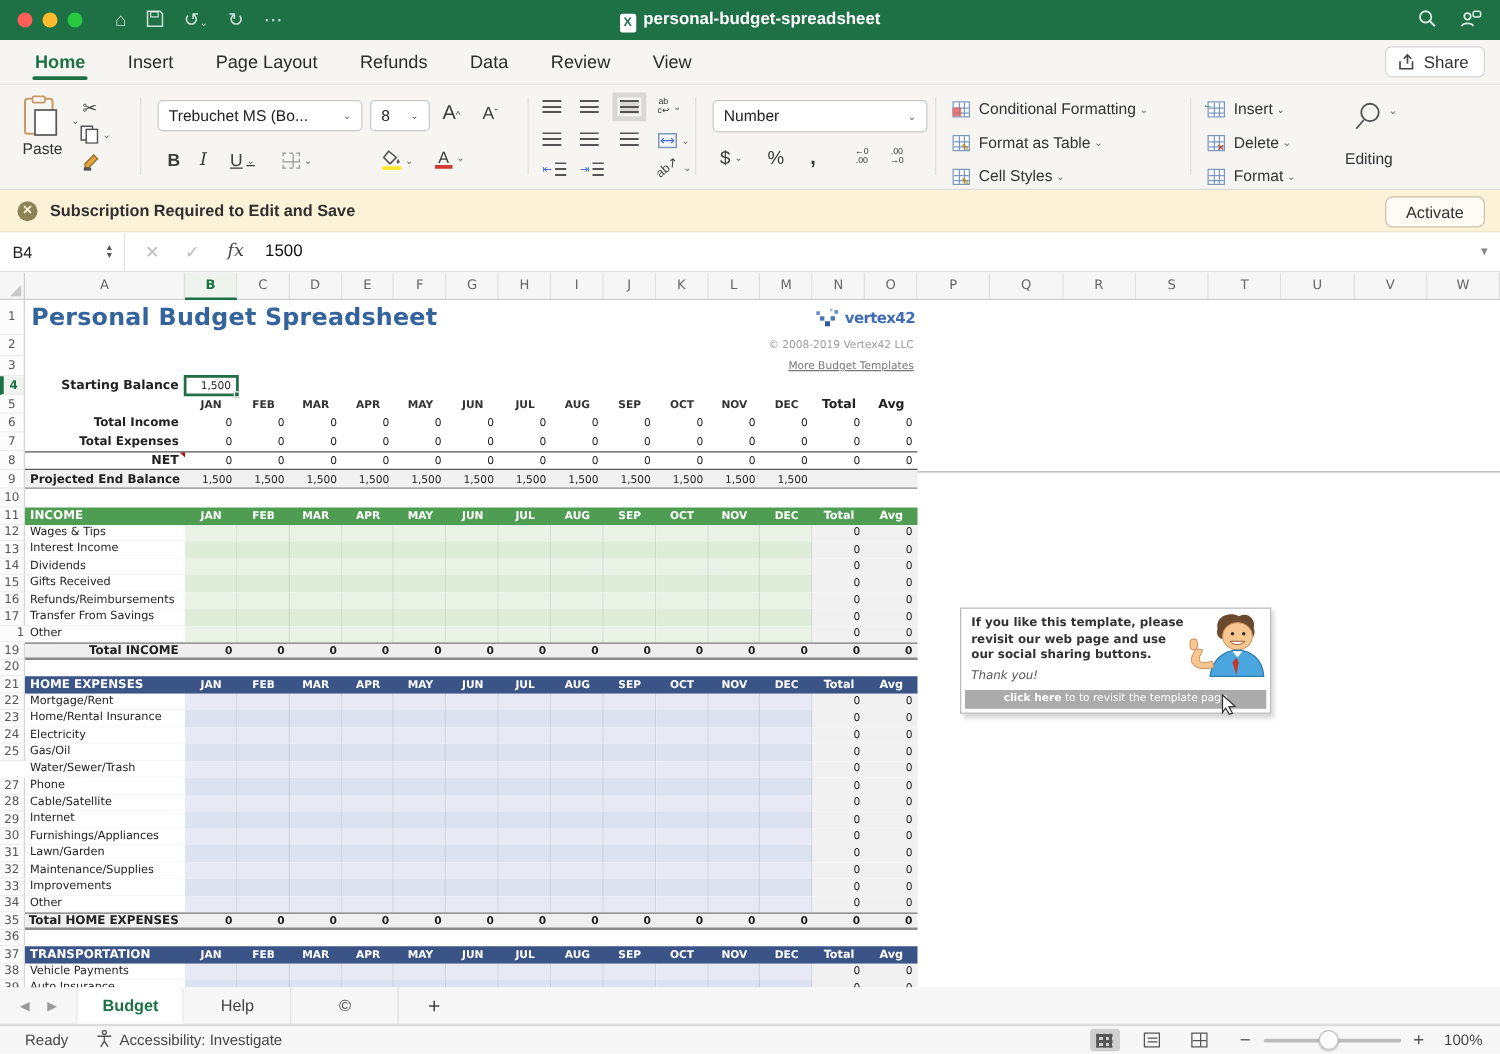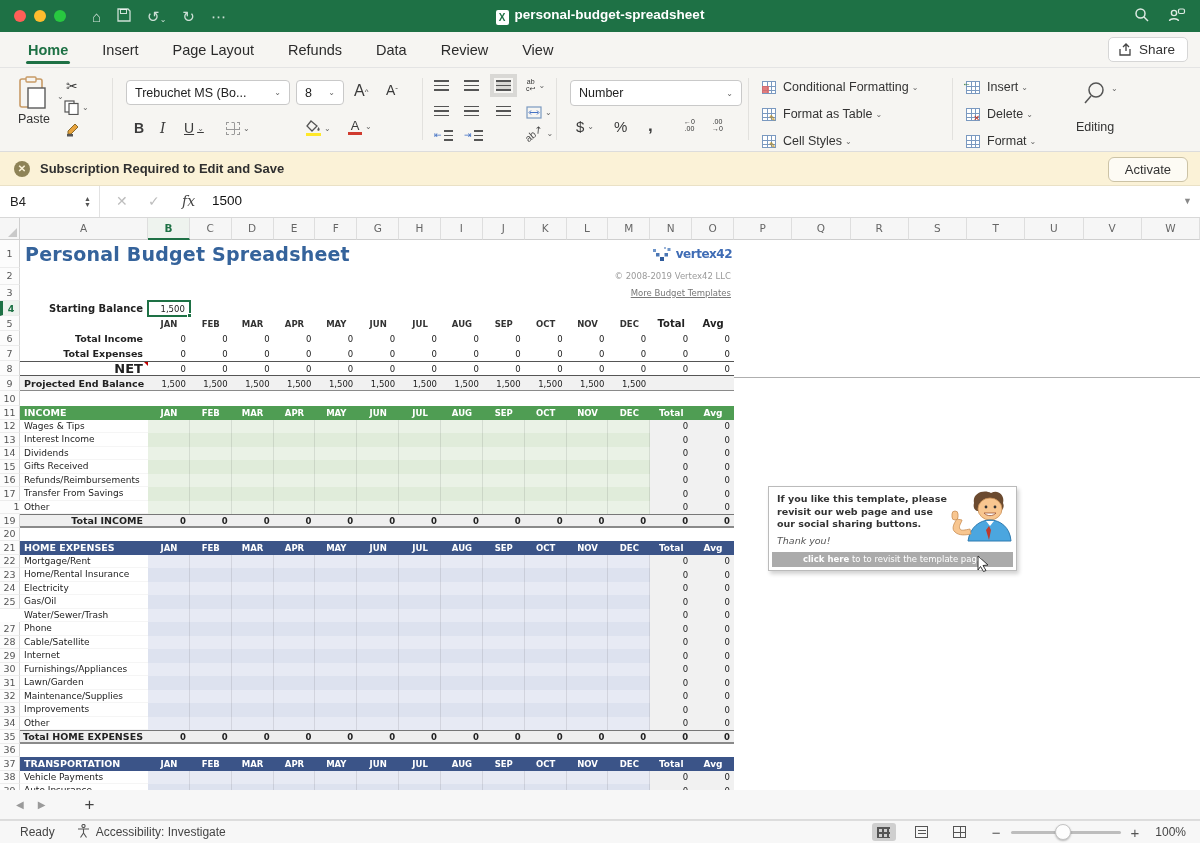--- a/index.html
+++ b/index.html
@@ -464,21 +464,21 @@
     <div class="cell val" style="left: 315.429px; top: 128px; width: 41.8571px; height: 15px;">0</div>
     <div class="cell val" style="left: 357.286px; top: 128px; width: 41.8571px; height: 15px;">0</div>
     <div class="cell val" style="left: 399.143px; top: 128px; width: 41.8571px; height: 15px;">0</div>
     <div class="cell val" style="left: 441px; top: 128px; width: 41.8571px; height: 15px;">0</div>
     <div class="cell val" style="left: 482.857px; top: 128px; width: 41.8571px; height: 15px;">0</div>
     <div class="cell val" style="left: 524.714px; top: 128px; width: 41.8571px; height: 15px;">0</div>
     <div class="cell val" style="left: 566.571px; top: 128px; width: 41.8571px; height: 15px;">0</div>
     <div class="cell val" style="left: 608.429px; top: 128px; width: 41.8571px; height: 15px;">0</div>
     <div class="cell val" style="left: 650.286px; top: 128px; width: 41.8571px; height: 15px;">0</div>
     <div class="cell val" style="left: 692.143px; top: 128px; width: 41.8571px; height: 15px;">0</div>
-    <div class="cell b tr pr netmark" style="left: 20px; top: 143px; width: 128px; height: 15px; font-size: 13px;">NET</div>
+    <div class="cell b tr pr netmark" style="left: 20px; top: 143px; width: 128px; height: 15px; font-size: 10px;">NET</div>
     <div class="cell val" style="left: 148px; top: 143px; width: 41.8571px; height: 15px;">0</div>
     <div class="cell val" style="left: 189.857px; top: 143px; width: 41.8571px; height: 15px;">0</div>
     <div class="cell val" style="left: 231.714px; top: 143px; width: 41.8571px; height: 15px;">0</div>
     <div class="cell val" style="left: 273.571px; top: 143px; width: 41.8571px; height: 15px;">0</div>
     <div class="cell val" style="left: 315.429px; top: 143px; width: 41.8571px; height: 15px;">0</div>
     <div class="cell val" style="left: 357.286px; top: 143px; width: 41.8571px; height: 15px;">0</div>
     <div class="cell val" style="left: 399.143px; top: 143px; width: 41.8571px; height: 15px;">0</div>
     <div class="cell val" style="left: 441px; top: 143px; width: 41.8571px; height: 15px;">0</div>
     <div class="cell val" style="left: 482.857px; top: 143px; width: 41.8571px; height: 15px;">0</div>
     <div class="cell val" style="left: 524.714px; top: 143px; width: 41.8571px; height: 15px;">0</div>
@@ -940,20 +940,25 @@
         <path d="M1 1l10 9-5 .5 3 5-2.5 1-3-5L1 15z" fill="#fff" stroke="#333" stroke-width="1"></path>
       </svg>
     </div>
   </div>
 
 <div id="tabbar">
   <div class="tabarrows">
     <span>◀</span>
     <span>▶</span>
   </div>
+  <div id="sheetTabs" style="display:flex">
+      <div class="sheettab active">Budget</div>
+      <div class="sheettab">Help</div>
+      <div class="sheettab">©</div>
+    </div>
   <div id="addsheet">+</div>
 </div>
 
 <div id="statusbar">
   <span style="margin-left:20px">Ready</span>
   <span style="margin-left:22px" class="sb-ico">
     <svg width="13" height="14" viewBox="0 0 13 14">
         <circle cx="6.5" cy="2" r="1.6" fill="none" stroke="#555" stroke-width="1.1"></circle>
         <path d="M1 5h11M6.5 5v4M6.5 9l-3 4.5M6.5 9l3 4.5" fill="none" stroke="#555" stroke-width="1.1"></path>
       </svg>

